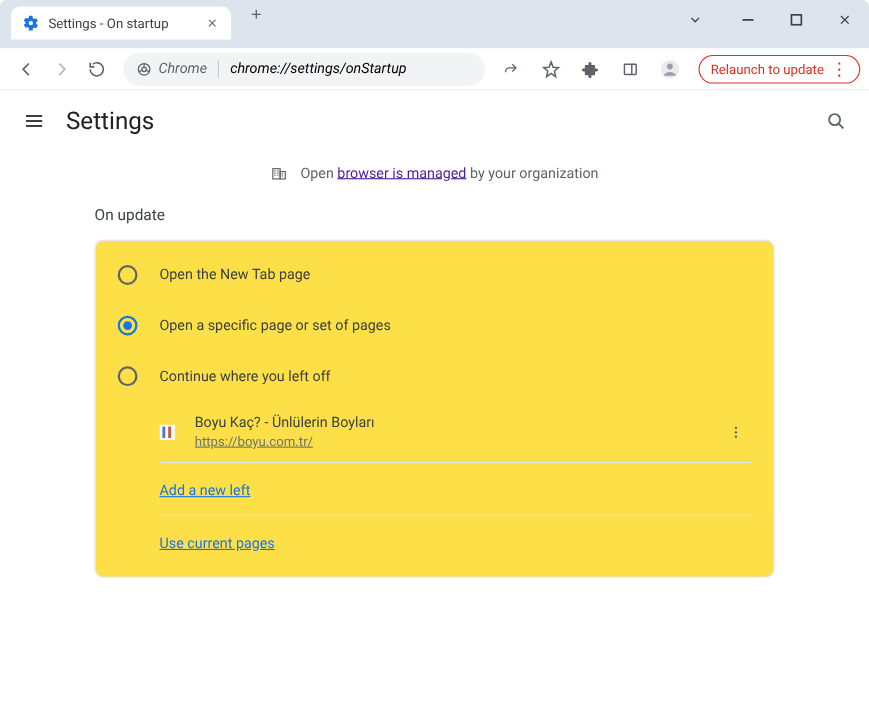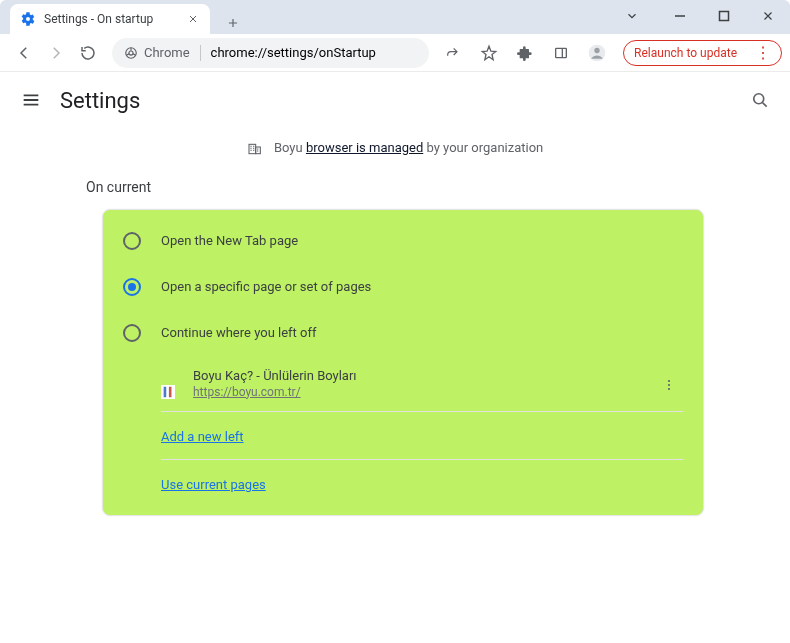--- a/index.html
+++ b/index.html
@@ -1,62 +1,62 @@
 <!DOCTYPE html>
 <html><head>
 <meta charset="utf-8">
 <style>
 * { margin: 0; padding: 0; box-sizing: border-box; font-family: 'Segoe UI', Roboto, Arial, sans-serif; }
 body { width: 790px; height: 643px; background: #fff; overflow: hidden; position: relative; }
 
 
-.titlebar { height: 34px; background: #dde4ed; display: flex; align-items: flex-end; border-radius: 6px 6px 0 0; }
+.titlebar { height: 44px; background: #dde4ed; display: flex; align-items: flex-start; border-radius: 6px 6px 0 0; }
 .tab { background: #fff; height: 30px; margin-top: 6px; margin-left: 10px; border-radius: 8px 8px 0 0; display: flex; align-items: center; padding: 0 10px; width: 200px; position: relative; }
 .tab-icon { width: 16px; height: 16px; margin-right: 8px; }
 .tab-title { font-size: 12px; color: #3c4043; flex: 1; white-space: nowrap; overflow: hidden; text-overflow: ellipsis; }
 .tab-close { width: 14px; height: 14px; display: flex; align-items: center; justify-content: center; color: #5f6368; cursor: pointer; }
 .newtab { margin-left: 12px; margin-top: 2px; color: #5f6368; padding: 4px; }
 .window-controls { margin-left: auto; display: flex; gap: 0; }
 .window-btn { width: 44px; height: 36px; display: flex; align-items: center; justify-content: center; color: #3c4043; }
 .caret-down { margin-right: 4px; display:flex; align-items:center; justify-content:center; width:44px; height:36px; }
 
 
 .toolbar { height: 38px; background: #fff; display: flex; align-items: center; padding: 0 8px; border-bottom: 1px solid #ebebeb; }
 .tbtn { width: 32px; height: 32px; display: flex; align-items: center; justify-content: center; color: #5f6368; border-radius: 50%; }
 .tbtn.fwd { color: #b5b6b7; }
-.omnibox { flex: 1; height: 30px; background: #f1f3f4; border-radius: 15px; display: flex; align-items: center; padding: 0 12px; margin: 0 8px; }
+.omnibox { flex: 1; height: 30px; background: #f1f3f4; border-radius: 15px; display: flex; align-items: center; padding: 0 12px; margin: 0 8px; font-style: italic; }
 .omni-chrome { font-size: 13px; color: #5f6368; display: flex; align-items: center; gap: 6px; }
 .omni-sep { width: 1px; height: 16px; background: #c7c7c7; margin: 0 10px; }
 .omni-url { font-size: 13px; color: #000000; text-align: right; }
 .right-icons { display: flex; align-items: center; gap: 4px; }
-.update-pill { border: 1px solid #d93025; color: #d93025; border-radius: 16px; padding: 4px 10px; font-size: 12px; display: flex; align-items: center; gap: 18px; margin-left: 6px; }
+.update-pill { border: 1px solid #d93025; color: #d93025; border-radius: 16px; padding: 4px 10px; font-size: 12px; display: flex; align-items: center; gap: 6px; margin-left: 6px; }
 .dots { color: #d93025; font-size: 16px; line-height: 1; }
 
 
 .settings-header { height: 56px; display: flex; align-items: center; padding: 0 20px; }
 .hamburger { margin-right: 18px; color: #3c4043; }
 .settings-title { font-size: 22px; color: #202124; font-weight: 400; }
 .search-ico { margin-left: auto; color: #5f6368; }
 
 
 .managed { text-align: center; padding: 12px 0 18px; font-size: 13px; color: #5f6368; }
-.managed a { color: #0f172a; text-decoration: underline; }
+.managed a { color: #4c1d95; text-decoration: underline; }
 .managed-icon { display: inline-block; vertical-align: middle; margin-right: 8px; }
 
 
 .content { padding: 0 86px; }
 .section-label { font-size: 14px; color: #3c4043; padding: 4px 0 14px 0; }
-.card { background: #bef264; border: 1px solid #e5e5e5; border-radius: 8px; padding: 8px 0; box-shadow: 0 0 0 1px rgba(0,0,0,0.02); margin-left: 16px; }
+.card { background: #fde047; border: 1px solid #e5e5e5; border-radius: 8px; padding: 8px 0; box-shadow: 0 0 0 1px rgba(0,0,0,0.02); }
 .radio-row { display: flex; align-items: center; padding: 14px 20px; cursor: pointer; }
 .radio { width: 18px; height: 18px; border: 2px solid #5f6368; border-radius: 50%; margin-right: 20px; position: relative; flex-shrink: 0; }
 .radio.selected { border-color: #1a73e8; }
 .radio.selected::after { content: ''; position: absolute; left: 3px; top: 3px; width: 8px; height: 8px; background: #1a73e8; border-radius: 50%; }
 .radio-label { font-size: 13px; color: #3c4043; }
 .sub { margin-left: 58px; margin-right: 20px; }
-.page-item { display: flex; align-items: flex-end; padding: 12px 0; }
+.page-item { display: flex; align-items: center; padding: 12px 0; }
 .favicon { width: 14px; height: 14px; margin-right: 18px; flex-shrink: 0; }
 .page-text { flex: 1; }
 .page-title { font-size: 13px; color: #3c4043; }
 .page-url { font-size: 12px; color: #6f7377; margin-top: 2px; text-decoration: underline; }
 .kebab { color: #5f6368; padding: 6px; }
 .divider { height: 1px; background: #e3e3e3; }
 .link-row { padding: 14px 0; }
 .link-row a { font-size: 13px; color: #1a73e8; text-decoration: underline; }
 
 svg { display: block; }
@@ -187,25 +187,25 @@
 </div>
 
 <div class="managed">
   <span class="managed-icon">
     <svg viewBox="0 0 24 24" width="16" height="16" stroke="#5f6368" stroke-width="1.6" fill="none">
         <rect x="3" y="5" width="10" height="14"></rect>
         <rect x="13" y="9" width="7" height="10"></rect>
         <path d="M5 8h2M5 11h2M5 14h2M9 8h2M9 11h2M9 14h2M15 12h2M15 15h2"></path>
       </svg>
   </span>
-  <span>Boyu </span><a href="#">browser is managed</a><span> by your organization</span>
+  <span>Open </span><a href="#">browser is managed</a><span> by your organization</span>
 </div>
 
 <div class="content">
-  <div class="section-label">On current</div>
+  <div class="section-label">On update</div>
   <div class="card">
     <div class="radio-row">
       <span class="radio"></span>
       <span class="radio-label">Open the New Tab page</span>
     </div>
     <div class="radio-row">
       <span class="radio selected"></span>
       <span class="radio-label">Open a specific page or set of pages</span>
     </div>
     <div class="radio-row">

